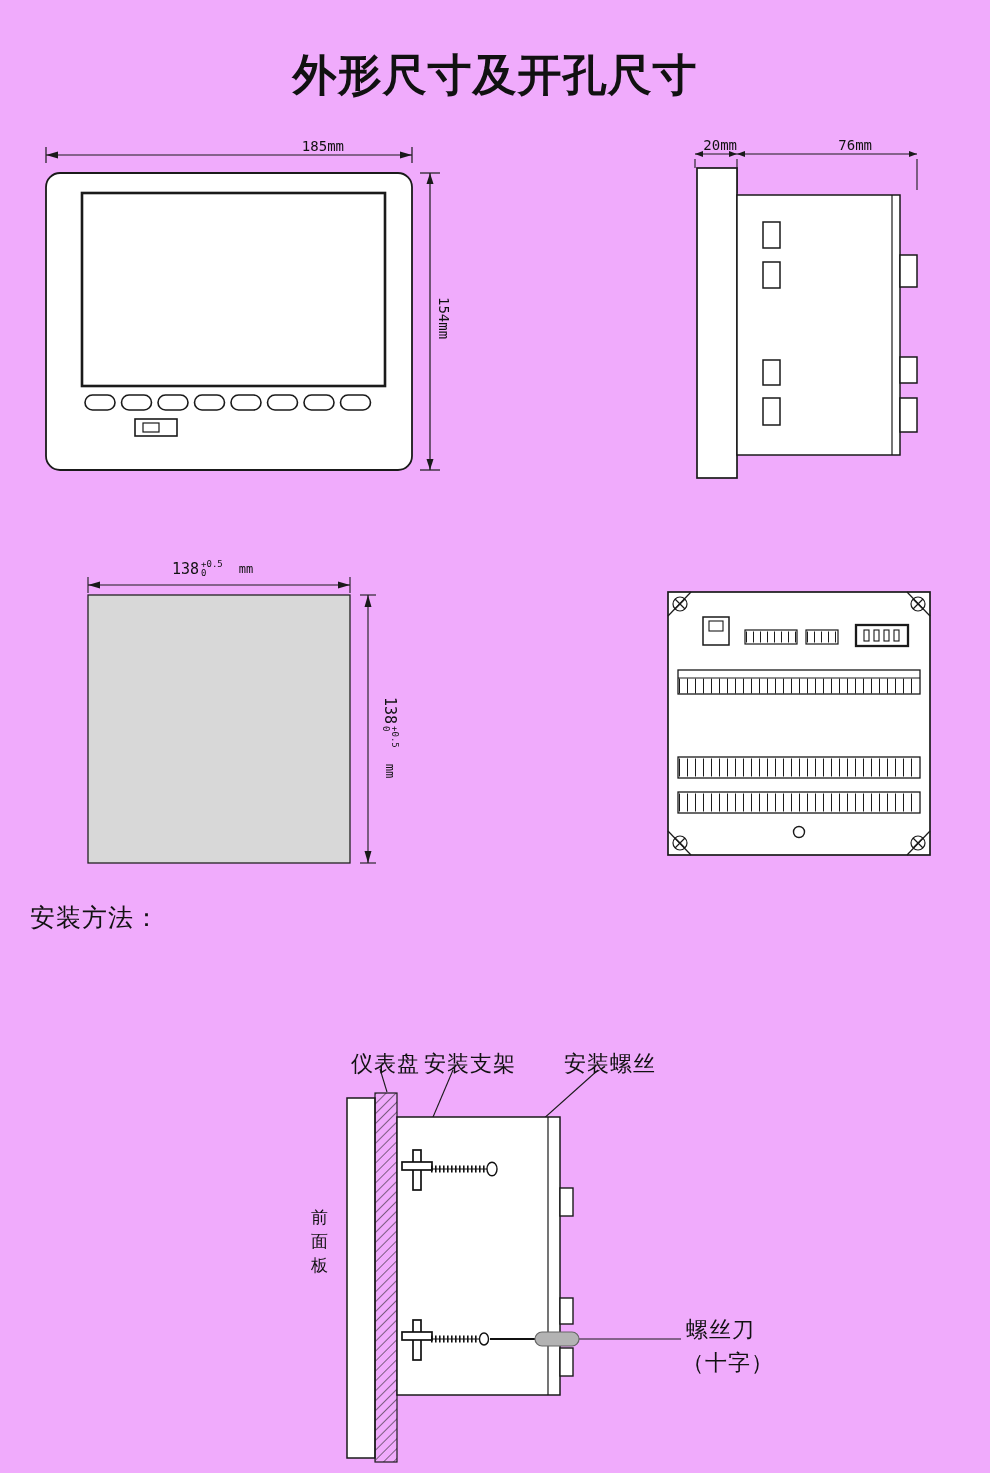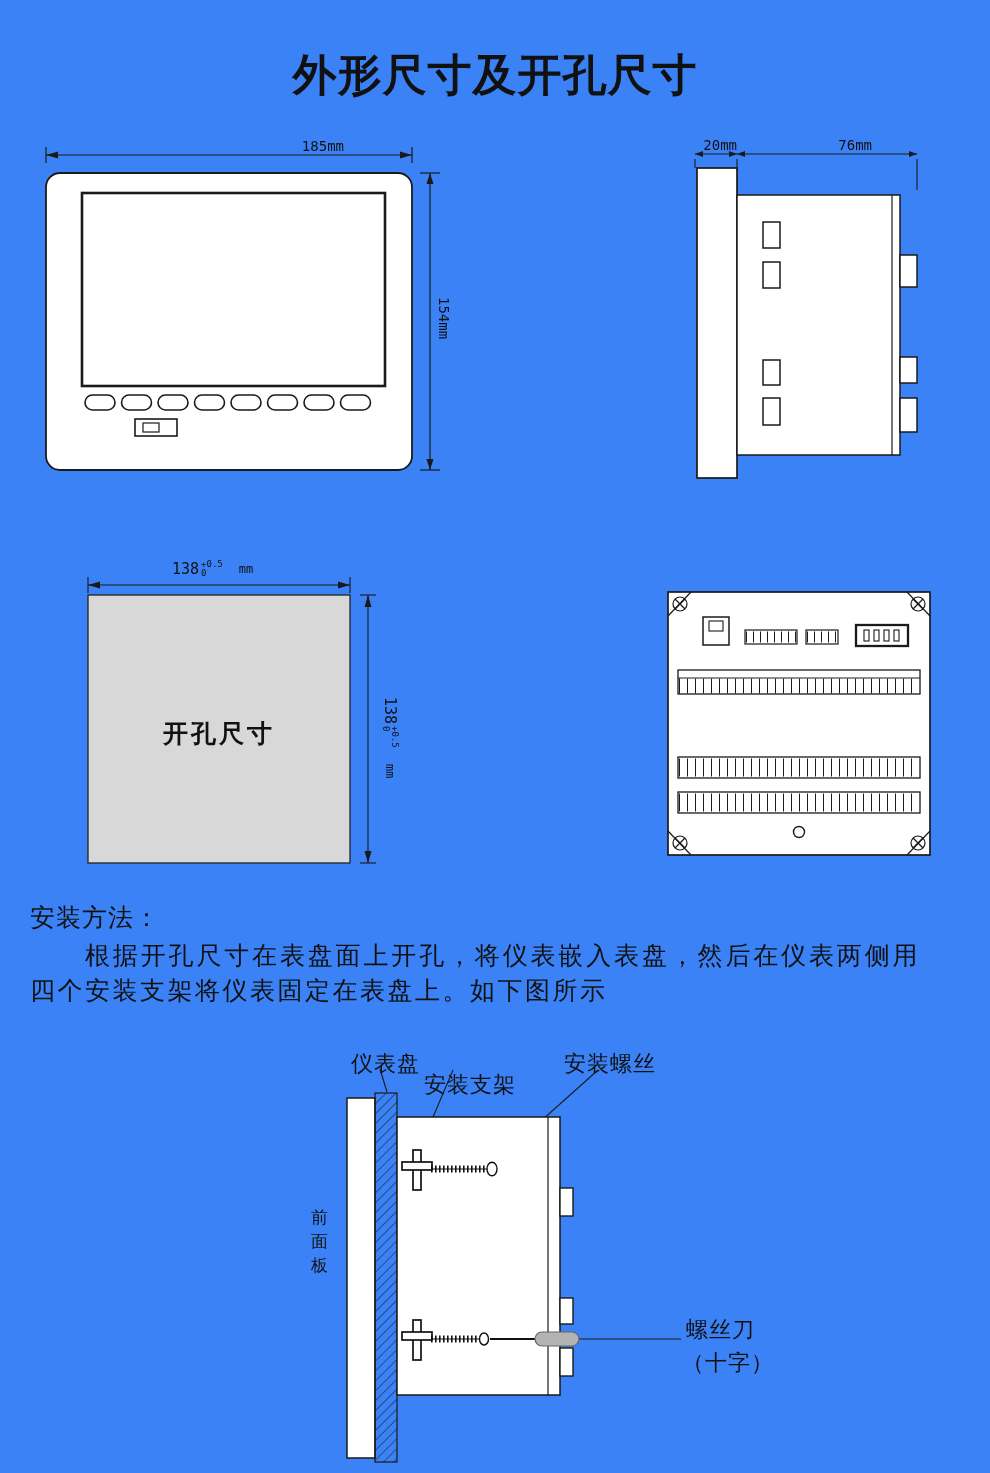--- a/index.html
+++ b/index.html
@@ -1,17 +1,17 @@
 <!DOCTYPE html>
 <html><head>
 <meta charset="utf-8">
 <style>
   * { margin:0; padding:0; box-sizing:border-box; }
   html,body { background:#fff; }
-  .page { position:relative; width:990px; height:1473px; background:#3b82f6; color:#111;
+  .page { position:relative; width:990px; height:1473px; background:#f0abfc; color:#111;
           font-family:"Liberation Serif", serif; overflow:hidden; }
   .abs { position:absolute; }
   .title { left:0; right:0; top:46px; text-align:center; font-family:"Liberation Sans", sans-serif;
            font-weight:bold; font-size:44px; letter-spacing:1px; }
   .dim { font-family:"DejaVu Sans Mono", monospace; font-size:14px; color:#111; white-space:nowrap; }
   .dim-center { text-align:right; }
   .rot90 { transform:rotate(90deg); transform-origin:0 0; white-space:nowrap; }
   .tolwrap { display:inline-flex; align-items:center; font-family:"DejaVu Sans Mono", monospace; }
   .tolmain { font-size:15px; }
   .tolstack { display:inline-flex; flex-direction:column; justify-content:center; font-size:9px;
@@ -139,21 +139,20 @@
     <span class="tolwrap">
       <span class="tolmain">138</span>
         <span class="tolstack">
           <i>+0.5</i>
           <i>0</i>
         </span>
         <span class="tolunit">mm</span>
     </span>
   </div>
 
-  <div class="abs cutout-label" style="left:88px; top:717px;">开孔尺寸</div>
 
   <svg style="left:660px; top:585px;" width="280" height="280" viewBox="0 0 280 280">
     <rect x="8" y="7" width="262" height="263" fill="#fff" stroke="#1a1a1a" stroke-width="1.7"></rect>
 
     <g stroke="#1a1a1a" stroke-width="1.2" fill="none">
       <line x1="8" y1="31" x2="31" y2="7"></line>   
         <circle cx="20" cy="19" r="7"></circle>
       <line x1="15" y1="14" x2="25" y2="24"></line> 
         <line x1="15" y1="24" x2="25" y2="14"></line>
       <line x1="247" y1="7" x2="270" y2="31"></line> 
@@ -201,21 +200,20 @@
     </g>
     <g>
       <rect x="18" y="207" width="242" height="21" fill="#fff" stroke="#1a1a1a" stroke-width="1.3"></rect>
       <line x1="19" y1="217.5" x2="259" y2="217.5" stroke="#1a1a1a" stroke-width="18" stroke-dasharray="1 7"></line>
     </g>
 
     <circle cx="139" cy="247" r="5.5" fill="#fff" stroke="#1a1a1a" stroke-width="1.4"></circle>
   </svg>
 
   <div class="abs install-heading" style="left:30px; top:901px;">安装方法：</div>
-  <div class="abs install-paragraph" style="left:30px; top:938px;">根据开孔尺寸在表盘面上开孔，将仪表嵌入表盘，然后在仪表两侧用四个安装支架将仪表固定在表盘上。如下图所示</div>
 
   <svg style="left:290px; top:1040px;" width="480" height="433" viewBox="0 0 480 433">
     <defs>
       <pattern id="hatch" width="7" height="7" patternUnits="userSpaceOnUse" patternTransform="rotate(45)">
         <line x1="0" y1="0" x2="0" y2="7" stroke="#1a1a1a" stroke-width="1.1"></line>
       </pattern>
     </defs>
 
     <g stroke="#1a1a1a" stroke-width="1.1" fill="none">
       <line x1="90" y1="29" x2="97" y2="52"></line>
@@ -256,19 +254,19 @@
       <ellipse cx="194" cy="299" rx="4.5" ry="6" fill="#fff" stroke="#111" stroke-width="1.4"></ellipse>
     </g>
 
     <g>
       <line x1="200" y1="299" x2="245" y2="299" stroke="#111" stroke-width="1.8"></line>
       <rect x="245" y="292" width="44" height="14" rx="7" fill="#b3b3b3" stroke="#666" stroke-width="1.2"></rect>
     </g>
   </svg>
 
   <div class="abs fig-label" style="left:351px; top:1049px;">仪表盘</div>
-  <div class="abs fig-label" style="left:424px; top:1049px;margin-top:21px;">安装支架</div>
+  <div class="abs fig-label" style="left:424px; top:1049px;">安装支架</div>
   <div class="abs fig-label" style="left:564px; top:1049px;">安装螺丝</div>
   <div class="abs fig-label-vert" style="left:309px; top:1206px;">前面板</div>
   <div class="abs fig-label" style="left:686px; top:1315px;">螺丝刀</div>
   <div class="abs fig-label" style="left:682px; top:1340px;margin-top:8px;">（十字）</div>
 
 </div>
 
 </body></html>

